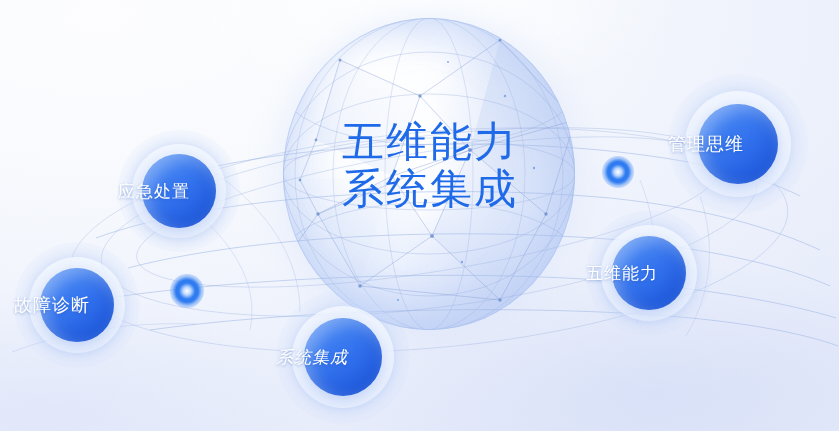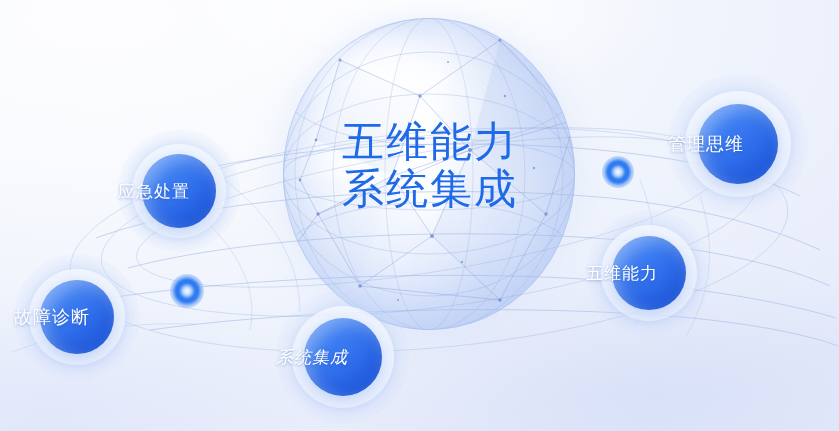--- a/index.html
+++ b/index.html
@@ -127,21 +127,21 @@
     color: #ffffff;
     font-size: 17px;
     font-weight: 400;
     letter-spacing: 1px;
     white-space: nowrap;
     text-shadow: 0 1px 3px rgba(26,70,170,0.38);
   }
 
   
   #node-shebei   { left: 118px; top: 130px;  width: 122px; height: 122px; }
-  #node-guzhang  { left: 14px;  top: 254px;  width: 126px; height: 126px; }
+  #node-guzhang  { left: 14px;  top: 242px;  width: 126px; height: 126px; }
   #node-xitong   { left: 276px; top: 290px;  width: 134px; height: 134px; font-style: italic; }
   #node-yingji   { left: 586px; top: 210px;  width: 126px; height: 126px; }
   #node-guanli   { left: 668px; top: 74px;   width: 140px; height: 140px; }
 
   #node-shebei  .glow-ring { inset: 14px; }
   #node-shebei  .ball      { inset: 24px; }
   #node-guzhang .glow-ring { inset: 15px; }
   #node-guzhang .ball      { inset: 26px; }
   #node-xitong  .glow-ring { inset: 16px; }
   #node-xitong  .ball      { inset: 28px; }

